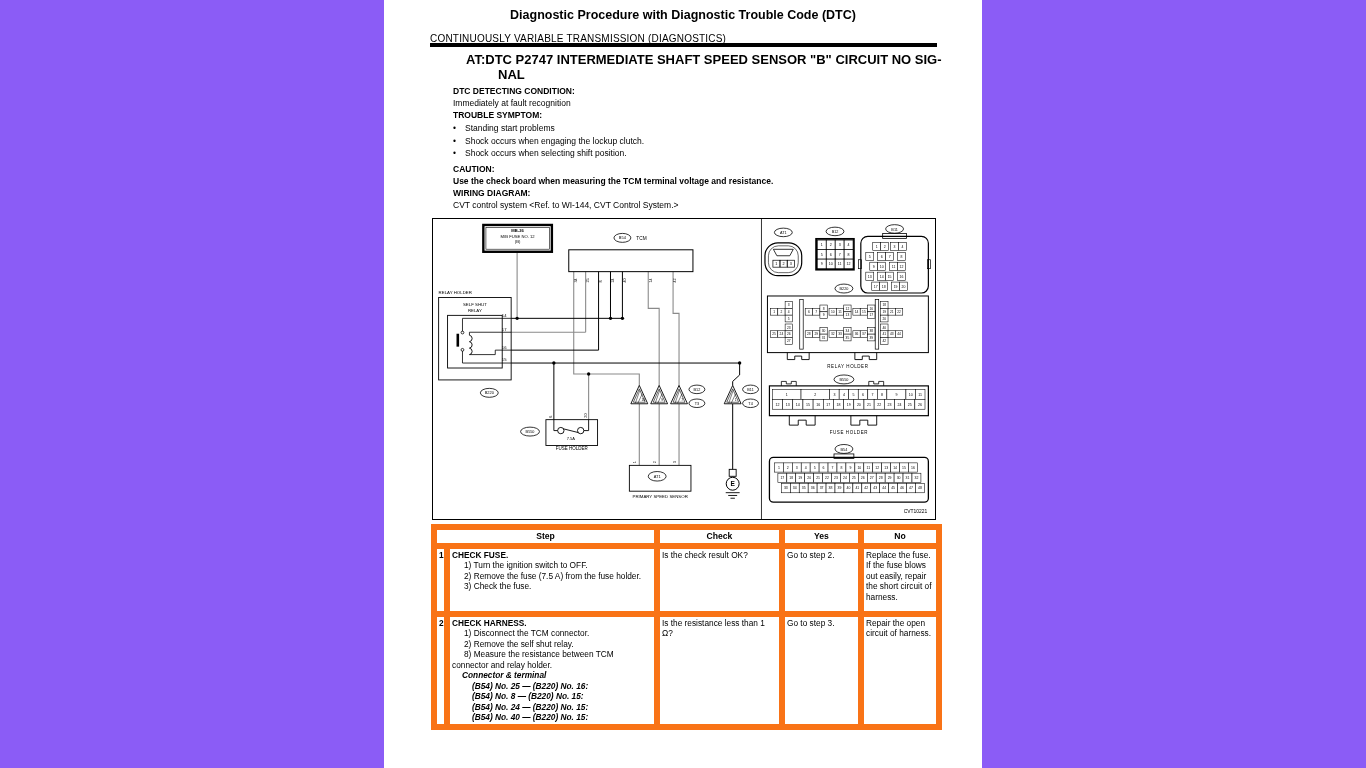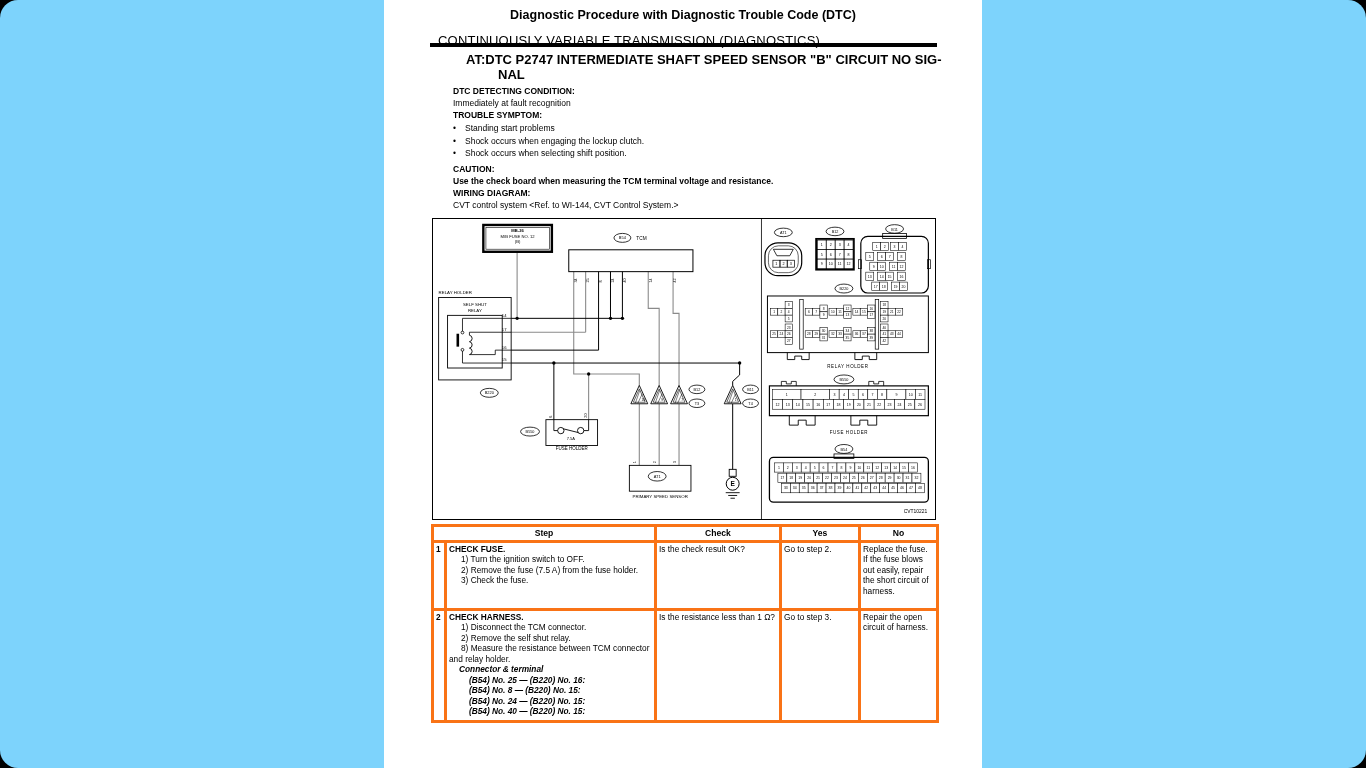--- a/index.html
+++ b/index.html
@@ -1,33 +1,33 @@
 <!DOCTYPE html>
 <html><head>
 <meta charset="utf-8">
 <style>
   html,body{margin:0;padding:0;background:#000;}
-  .screen{position:relative;width:1366px;height:768px;background:#7dd3fc;overflow:hidden;
-          font-family:"Liberation Sans",sans-serif;color:#000;border-radius:18px;}
+  .screen{position:relative;width:1366px;height:768px;background:#8b5cf6;overflow:hidden;
+          font-family:"Liberation Sans",sans-serif;color:#000;}
   .page{position:absolute;left:384px;top:0;width:598px;height:768px;background:#fff;}
   .abs{position:absolute;}
   .hdr-title{left:0;top:8px;width:598px;text-align:center;font-size:12.5px;font-weight:bold;}
-  .hdr-sub{left:54px;top:33px;font-size:13px;letter-spacing:.2px;}
+  .hdr-sub{left:46px;top:33px;font-size:10px;letter-spacing:.2px;}
   .hdr-rule{left:46px;top:42.5px;width:507px;height:4px;background:#000;}
   .sec-title{left:46px;top:52px;width:520px;font-size:13px;font-weight:bold;line-height:15px;white-space:nowrap;margin-left:36px;}
   .sec-title .t2{margin-left:32px;}
   .bodyline{left:46px;font-size:8.5px;line-height:11px;width:510px;padding-left:23px;}
   .bold{font-weight:bold;}
   .bul{display:inline-block;width:12px;}
   .diagram{left:48px;top:218px;width:504px;height:302px;border:1px solid #000;box-sizing:border-box;background:#fff;}
   .diagram svg{display:block;width:100%;height:100%;}
   svg text{font-family:"Liberation Sans",sans-serif;fill:#000;}
   .steps{left:47px;top:524px;width:505px;border-collapse:collapse;table-layout:fixed;
          font-size:8.3px;line-height:10.5px;}
-  .steps th,.steps td{border:3px solid #f97316;padding:1px 2px;vertical-align:top;}
+  .steps th,.steps td{border:6px solid #f97316;padding:1px 2px;vertical-align:top;}
   .steps th{font-size:8.6px;font-weight:bold;text-align:center;padding:1px 0;}
   .steps td.num{padding-left:2px;font-weight:bold;}
   .stitle{font-weight:bold;}
   .sline{text-indent:12px;}
   .cxh{margin-left:10px;font-weight:bold;font-style:italic;}
   .cxl{margin-left:20px;font-weight:bold;font-style:italic;}
   .footer{left:0;top:733px;width:598px;text-align:center;font-size:12px;font-weight:bold;}
 </style>
 </head>
 <body>

